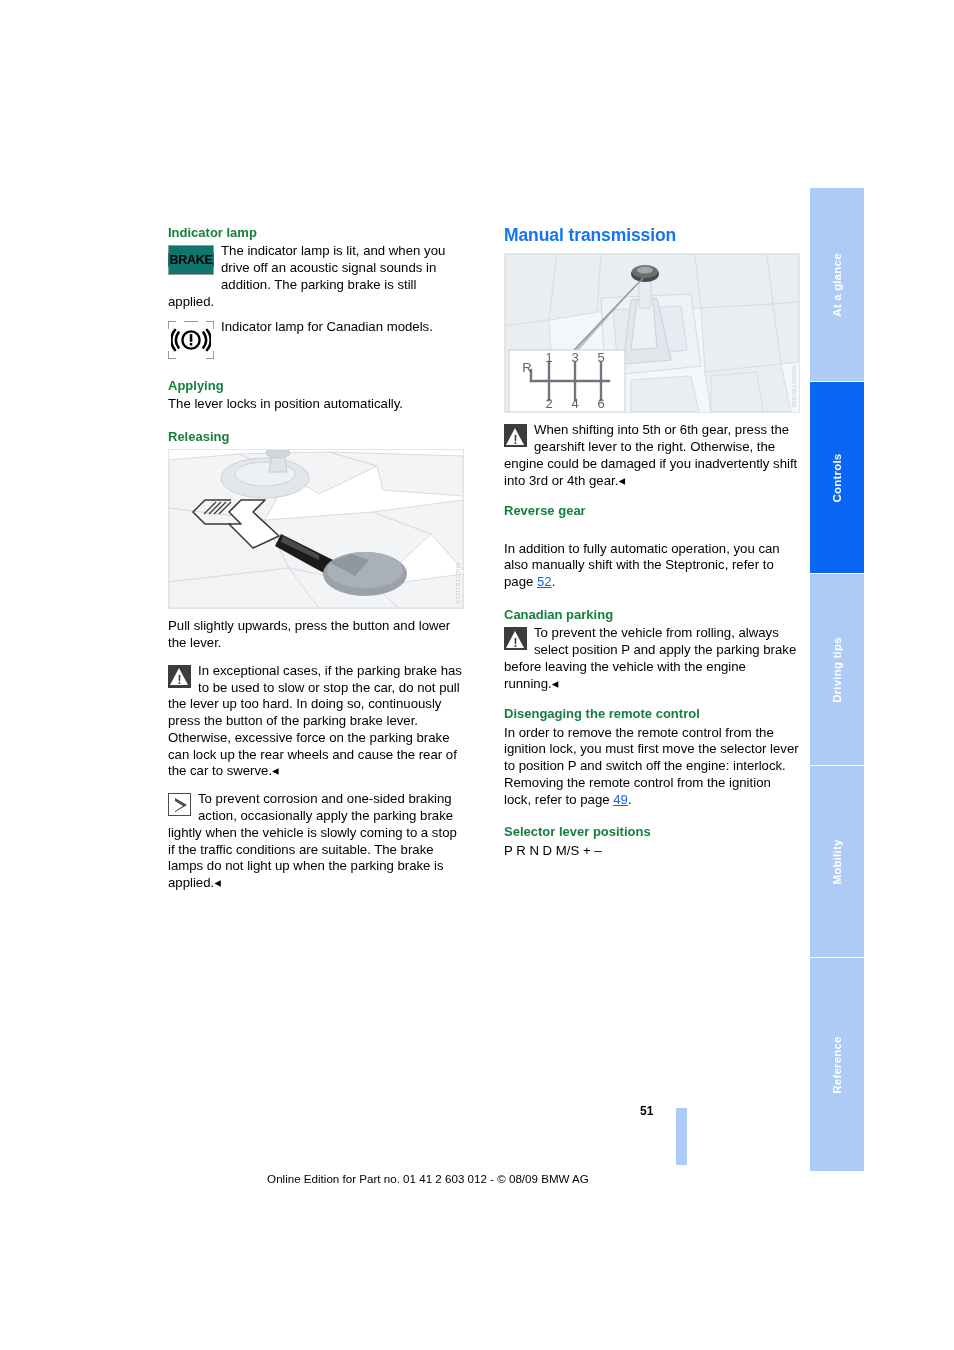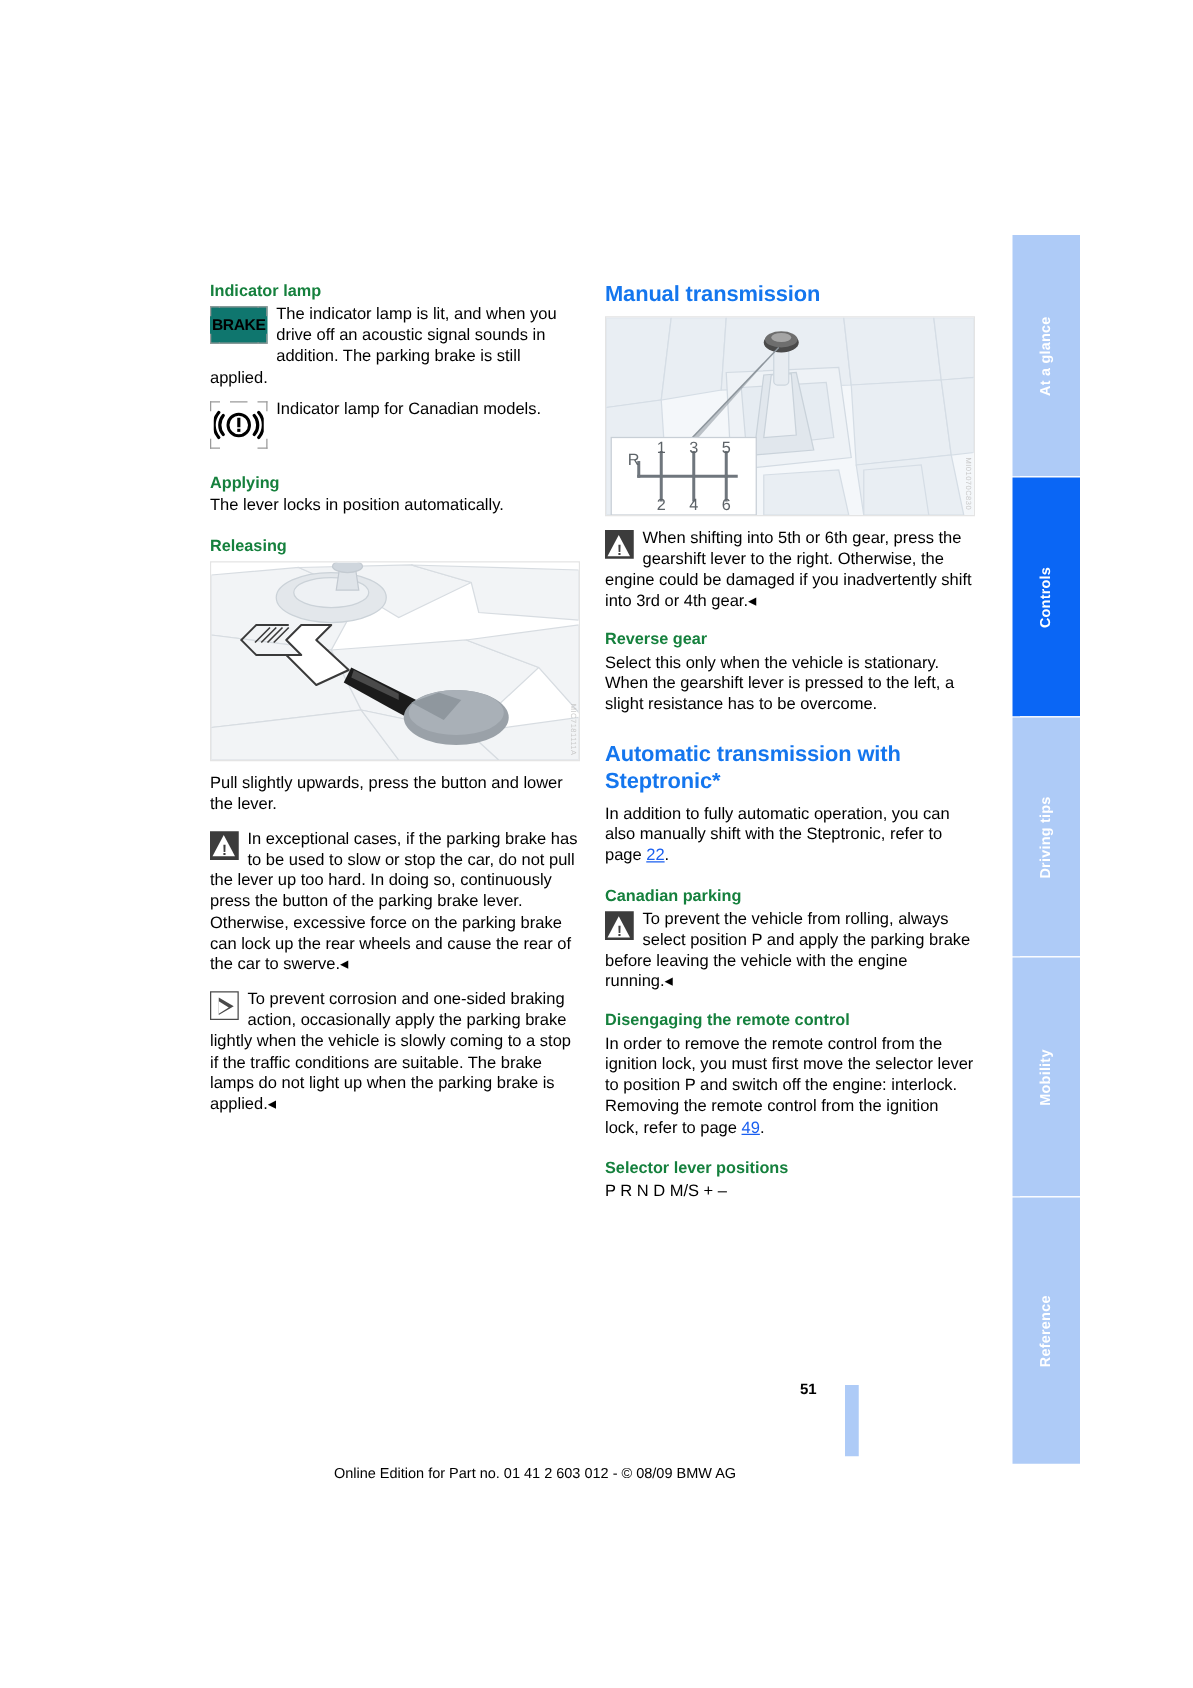--- a/index.html
+++ b/index.html
@@ -58,21 +58,21 @@
     background: #ffffff;
   }
 
   
   .col {
     position: absolute;
     top: 225px;
     width: 296px;
   }
   .col-left { left: 168px; }
-  .col-right { left: 484px; width: 296px; }
+  .col-right { left: 504px; width: 296px; }
 
   h2.section-title {
     color: #1476ee;
     font-size: 17.5px;
     font-weight: bold;
     margin: 0 0 7px 0;
     line-height: 1.22;
     letter-spacing: -0.1px;
   }
   h3.sub-title {
@@ -498,27 +498,25 @@
     <p class="note">
       <span class="icon-box">
         <span class="icn-warn"><span class="bang">!</span></span>
       </span>
       <span>When shifting into 5th or 6th gear, press the gearshift lever to the right. Otherwise, the engine could be damaged if you inadvertently shift into 3rd or 4th gear.</span><span>◂</span>
     </p>
 
     <div class="gap-m"></div>
 
     <h3 class="sub-title">Reverse gear</h3>
-    <p class="body">Select this only when the vehicle is stationary. When the gearshift lever is pressed to the left, a slight resistance has to be overcome.</p>
 
     <div class="gap-l"></div>
 
-    <h2 class="section-title">Automatic transmission with Steptronic*</h2>
-
-    <p class="body"><span>In addition to fully automatic operation, you can also manually shift with the Steptronic, refer to page </span><a class="link" href="#">22</a><span>.</span></p>
+
+    <p class="body"><span>In addition to fully automatic operation, you can also manually shift with the Steptronic, refer to page </span><a class="link" href="#">52</a><span>.</span></p>
 
     <div class="gap-m"></div>
 
     <h3 class="sub-title">Canadian parking</h3>
 
     <p class="note">
       <span class="icon-box">
         <span class="icn-warn"><span class="bang">!</span></span>
       </span>
       <span>To prevent the vehicle from rolling, always select position P and apply the parking brake before leaving the vehicle with the engine running.</span><span>◂</span>

